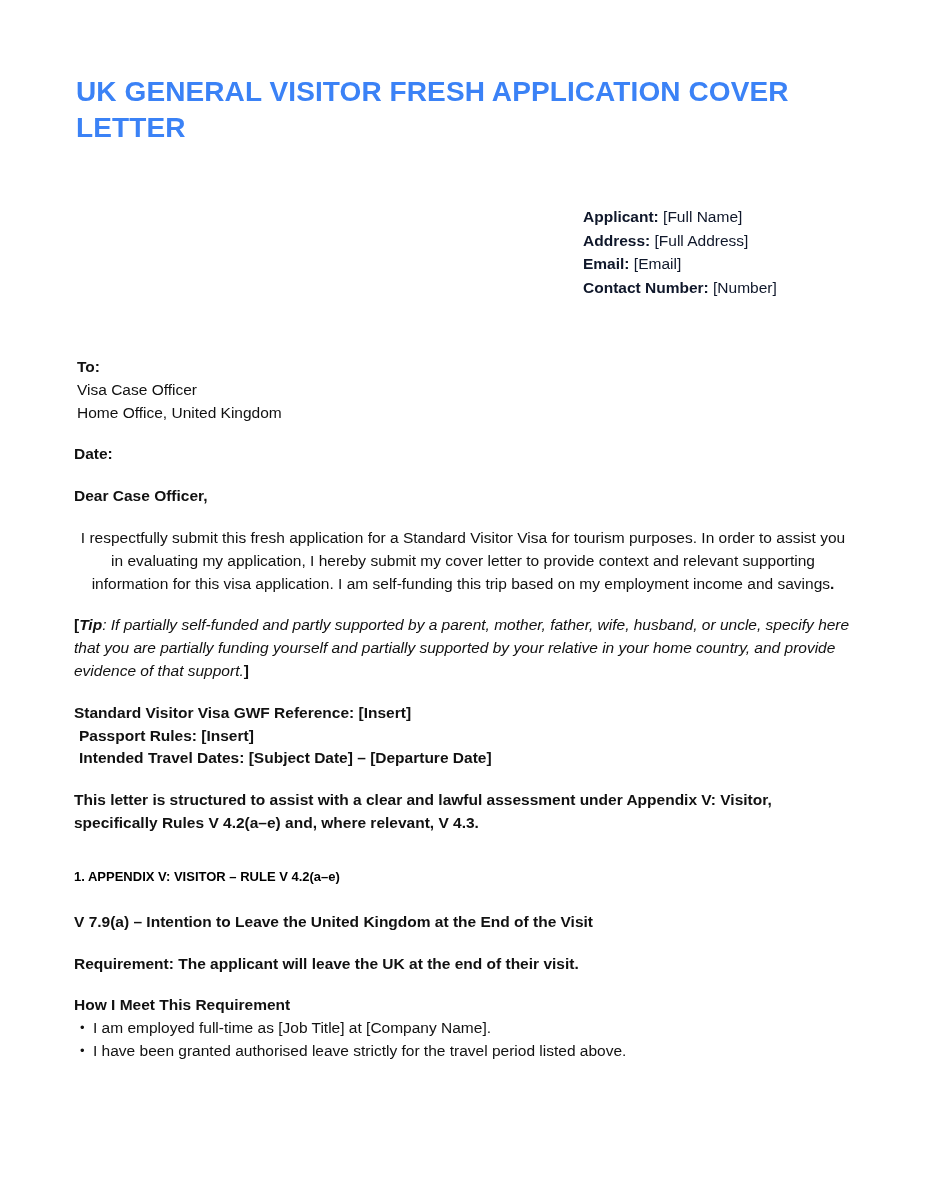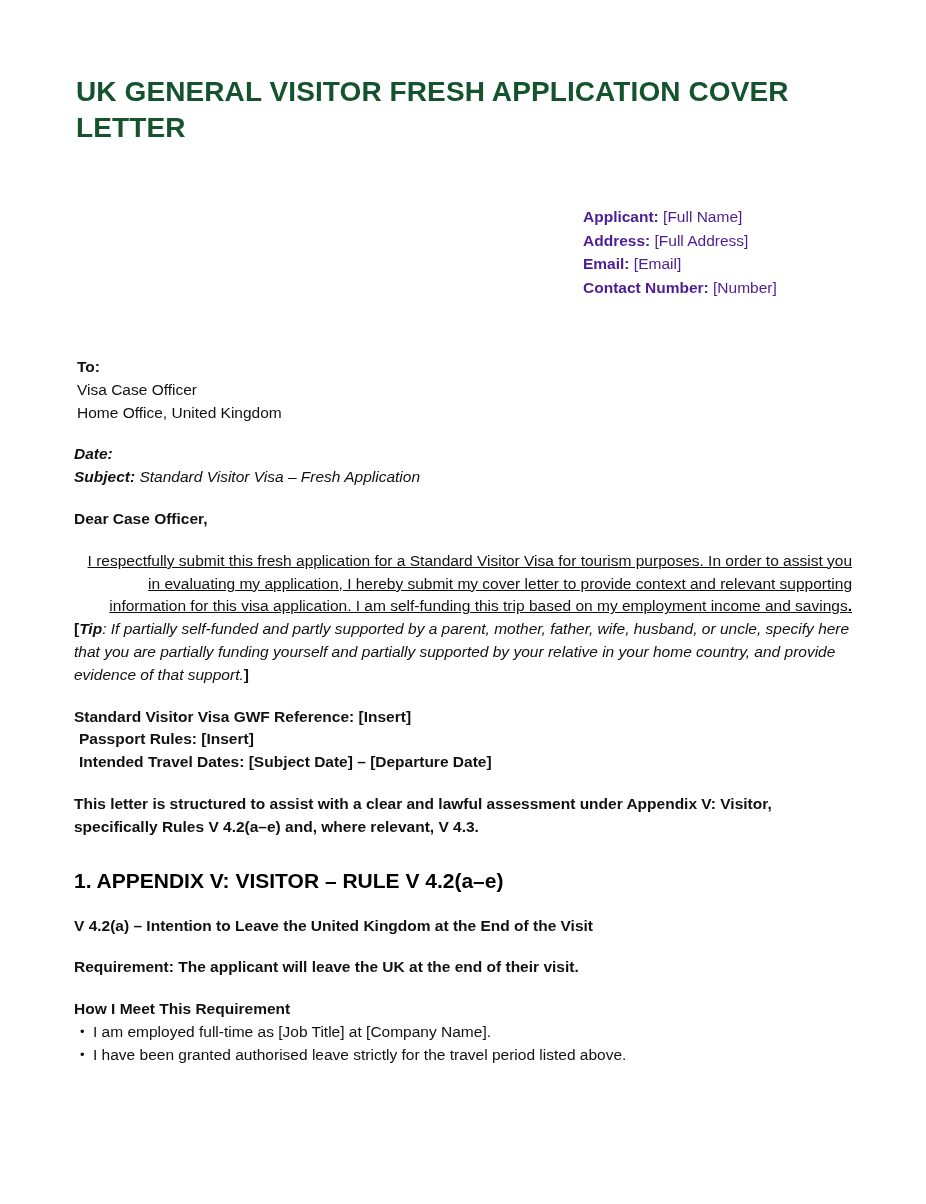--- a/index.html
+++ b/index.html
@@ -28,33 +28,33 @@
 
   
   .doc-title {
     position: absolute;
     left: 76px;
     top: 74px;
     width: 740px;
     font-size: 28px;
     line-height: 36px;
     font-weight: bold;
-    color: #14532d;
+    color: #3b82f6;
     letter-spacing: 0.1px;
     margin: 0;
   }
 
   
   .applicant-block {
     position: absolute;
     left: 583px;
     top: 205px;
     font-size: 15.5px;
     line-height: 23.5px;
-    color: #4c1d95;
+    color: #0f172a;
   }
   .applicant-block .ln { white-space: nowrap; }
   .applicant-block .lbl { font-weight: bold; }
   .applicant-block .val { font-weight: normal; }
 
   
   .body-area {
     position: absolute;
     left: 74px;
     top: 356px;
@@ -68,33 +68,32 @@
 
   .to-block {
     padding-left: 3px;
     margin-bottom: 19px;
   }
   .to-block .to-label { font-weight: bold; }
   .to-block .ln { display: block; }
 
   .datesubj {
     margin-bottom: 19px;
-    font-style: italic;
   }
   .datesubj .ln { display: block; }
   .datesubj .lbl { font-weight: bold; }
 
   .salutation {
     font-weight: bold;
     margin-bottom: 19px;
   }
 
   .para {
-    text-align: right;
-    text-decoration: underline;
+    margin-bottom: 19px;
+    text-align: center;
   }
   .para .b { font-weight: bold; }
 
   .tip-para {
     margin-bottom: 19px;
     font-style: italic;
   }
   .tip-para .tb { font-weight: bold; font-style: italic; }
   .tip-para .tbr { font-weight: bold; font-style: normal; }
 
@@ -105,21 +104,21 @@
   .ref-block .ln { display: block; }
   .ref-block .ln.indent { padding-left: 5px; }
 
   .structure-note {
     font-weight: bold;
     margin-bottom: 30px;
   }
 
   .section-heading {
     font-weight: bold;
-    font-size: 21px;
+    font-size: 13px;
     line-height: 24px;
     margin-bottom: 22px;
     color: #000000;
   }
 
   .sub-heading {
     font-weight: bold;
     margin-bottom: 19px;
   }
 
@@ -176,40 +175,39 @@
   <div class="body-area">
 
     <div class="blk to-block">
       <span class="ln to-label">To:</span>
       <span class="ln">Visa Case Officer</span>
       <span class="ln">Home Office, United Kingdom</span>
     </div>
 
     <div class="blk datesubj">
       <span class="ln"><span class="lbl">Date:</span><span></span></span>
-      <span class="ln"><span class="lbl">Subject:</span><span> Standard Visitor Visa – Fresh Application</span></span>
     </div>
 
     <div class="blk salutation">Dear Case Officer,</div>
 
     <div class="blk para"><span>I respectfully submit this fresh application for a Standard Visitor Visa for tourism purposes. In order to assist you in evaluating my application, I hereby submit my cover letter to provide context and relevant supporting information for this visa application. I am self-funding this trip based on my employment income and savings</span><span class="b">.</span></div>
 
     <div class="blk tip-para"><span class="tbr">[</span><span class="tb">Tip</span><span>: If partially self-funded and partly supported by a parent, mother, father, wife, husband, or uncle, specify here that you are partially funding yourself and partially supported by your relative in your home country, and provide evidence of that support.</span><span class="tbr">]</span></div>
 
     <div class="blk ref-block">
       <span class="ln">Standard Visitor Visa GWF Reference: [Insert]</span>
       <span class="ln indent">Passport Rules: [Insert]</span>
       <span class="ln indent">Intended Travel Dates: [Subject Date] – [Departure Date]</span>
     </div>
 
     <div class="blk structure-note">This letter is structured to assist with a clear and lawful assessment under Appendix V: Visitor, specifically Rules V 4.2(a–e) and, where relevant, V 4.3.</div>
 
     <div class="blk section-heading">1. APPENDIX V: VISITOR – RULE V 4.2(a–e)</div>
 
-    <div class="blk sub-heading">V 4.2(a) – Intention to Leave the United Kingdom at the End of the Visit</div>
+    <div class="blk sub-heading">V 7.9(a) – Intention to Leave the United Kingdom at the End of the Visit</div>
 
     <div class="blk requirement-line">Requirement: The applicant will leave the UK at the end of their visit.</div>
 
     <div class="blk meet-heading">How I Meet This Requirement</div>
 
     <ul class="bullet-list">
       <li><span class="bullet-dot">•</span><span>I am employed full-time as [Job Title] at [Company Name].</span></li>
       <li><span class="bullet-dot">•</span><span>I have been granted authorised leave strictly for the travel period listed above.</span></li>
     </ul>
 

